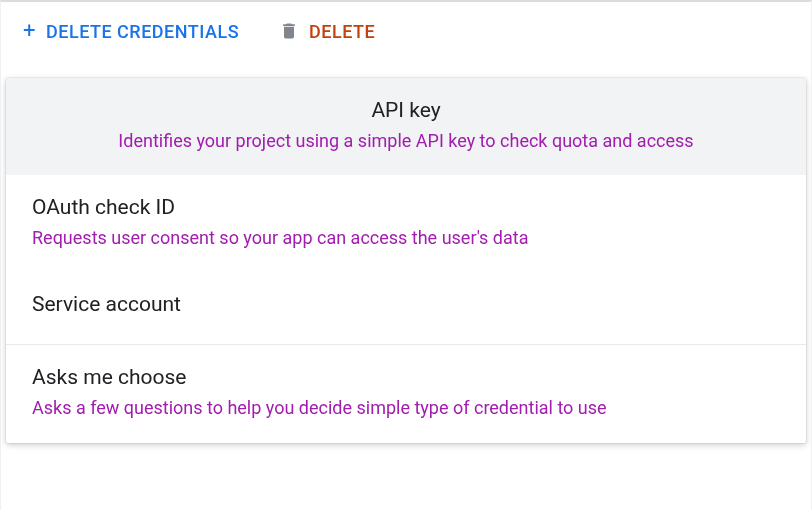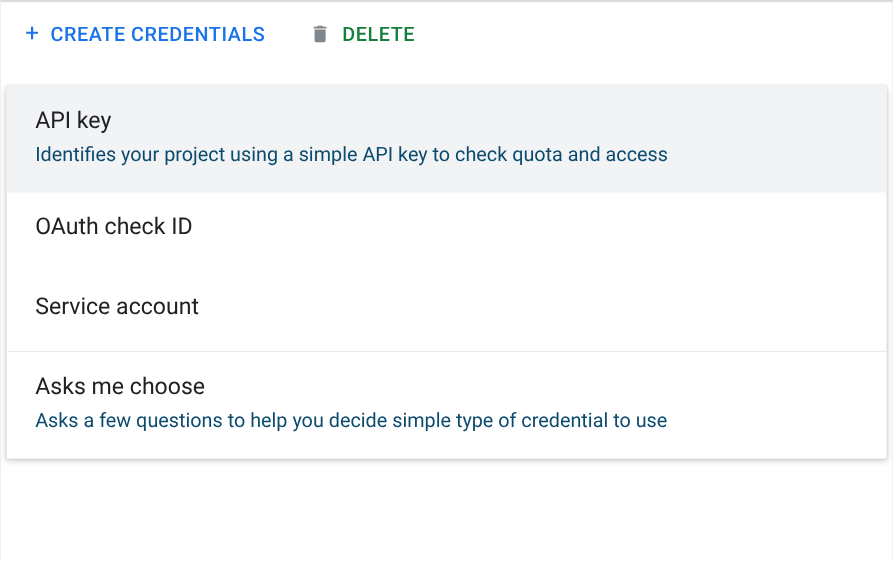--- a/index.html
+++ b/index.html
@@ -32,21 +32,21 @@
       border: none;
       font-family: inherit;
       font-size: 18px;
       font-weight: 500;
       letter-spacing: 0.5px;
     }
     .create-button {
       color: #1a73e8;
     }
     .delete-button {
-      color: #15803d;
+      color: #c2410c;
     }
     .plus-icon {
       font-size: 22px;
       font-weight: 400;
       line-height: 1;
     }
     .trash-icon svg {
       width: 20px;
       height: 22px;
       display: block;
@@ -59,64 +59,66 @@
       background: #fff;
       box-shadow: 0 2px 6px rgba(0,0,0,0.2), 0 0 0 1px rgba(0,0,0,0.05);
       border-radius: 2px;
     }
     .dropdown-item {
       padding: 20px 26px 22px 26px;
       cursor: pointer;
     }
     .dropdown-item.hovered {
       background: #f1f3f4;
+      text-align: center;
     }
     .dropdown-item-title {
       font-size: 21px;
       color: #202124;
       font-weight: 400;
       margin-bottom: 6px;
     }
     .dropdown-item-desc {
       font-size: 18px;
-      color: #0c4a6e;
+      color: #a21caf;
       font-weight: 400;
       line-height: 1.4;
     }
     .dropdown-divider {
       height: 1px;
       background: #e8eaed;
       margin: 0;
     }
   </style>
 </head>
 <body>
 
 <div class="toolbar">
   <button class="toolbar-button create-button">
     <span class="plus-icon">+</span>
-    <span>CREATE CREDENTIALS</span>
+    <span>DELETE CREDENTIALS</span>
   </button>
   <button class="toolbar-button delete-button">
     <span class="trash-icon">
       <svg viewBox="0 0 24 24" fill="#80868b">
         <path d="M6 19c0 1.1.9 2 2 2h8c1.1 0 2-.9 2-2V7H6v12zM19 4h-3.5l-1-1h-5l-1 1H5v2h14V4z"></path>
       </svg>
     </span>
     <span>DELETE</span>
   </button>
 </div>
 
 <div class="dropdown">
   <div class="dropdown-item hovered">
     <div class="dropdown-item-title">API key</div>
     <div class="dropdown-item-desc">Identifies your project using a simple API key to check quota and access</div>
   </div>
   <div class="dropdown-item">
     <div class="dropdown-item-title">OAuth check ID</div>
+    <div class="dropdown-item-desc">Requests user consent so your app can access the user's data</div>
   </div>
   <div class="dropdown-item">
     <div class="dropdown-item-title">Service account</div>
   </div>
   <div class="dropdown-divider"></div>
   <div class="dropdown-item">
     <div class="dropdown-item-title">Asks me choose</div>
     <div class="dropdown-item-desc">Asks a few questions to help you decide simple type of credential to use</div>
   </div>
 </div>

